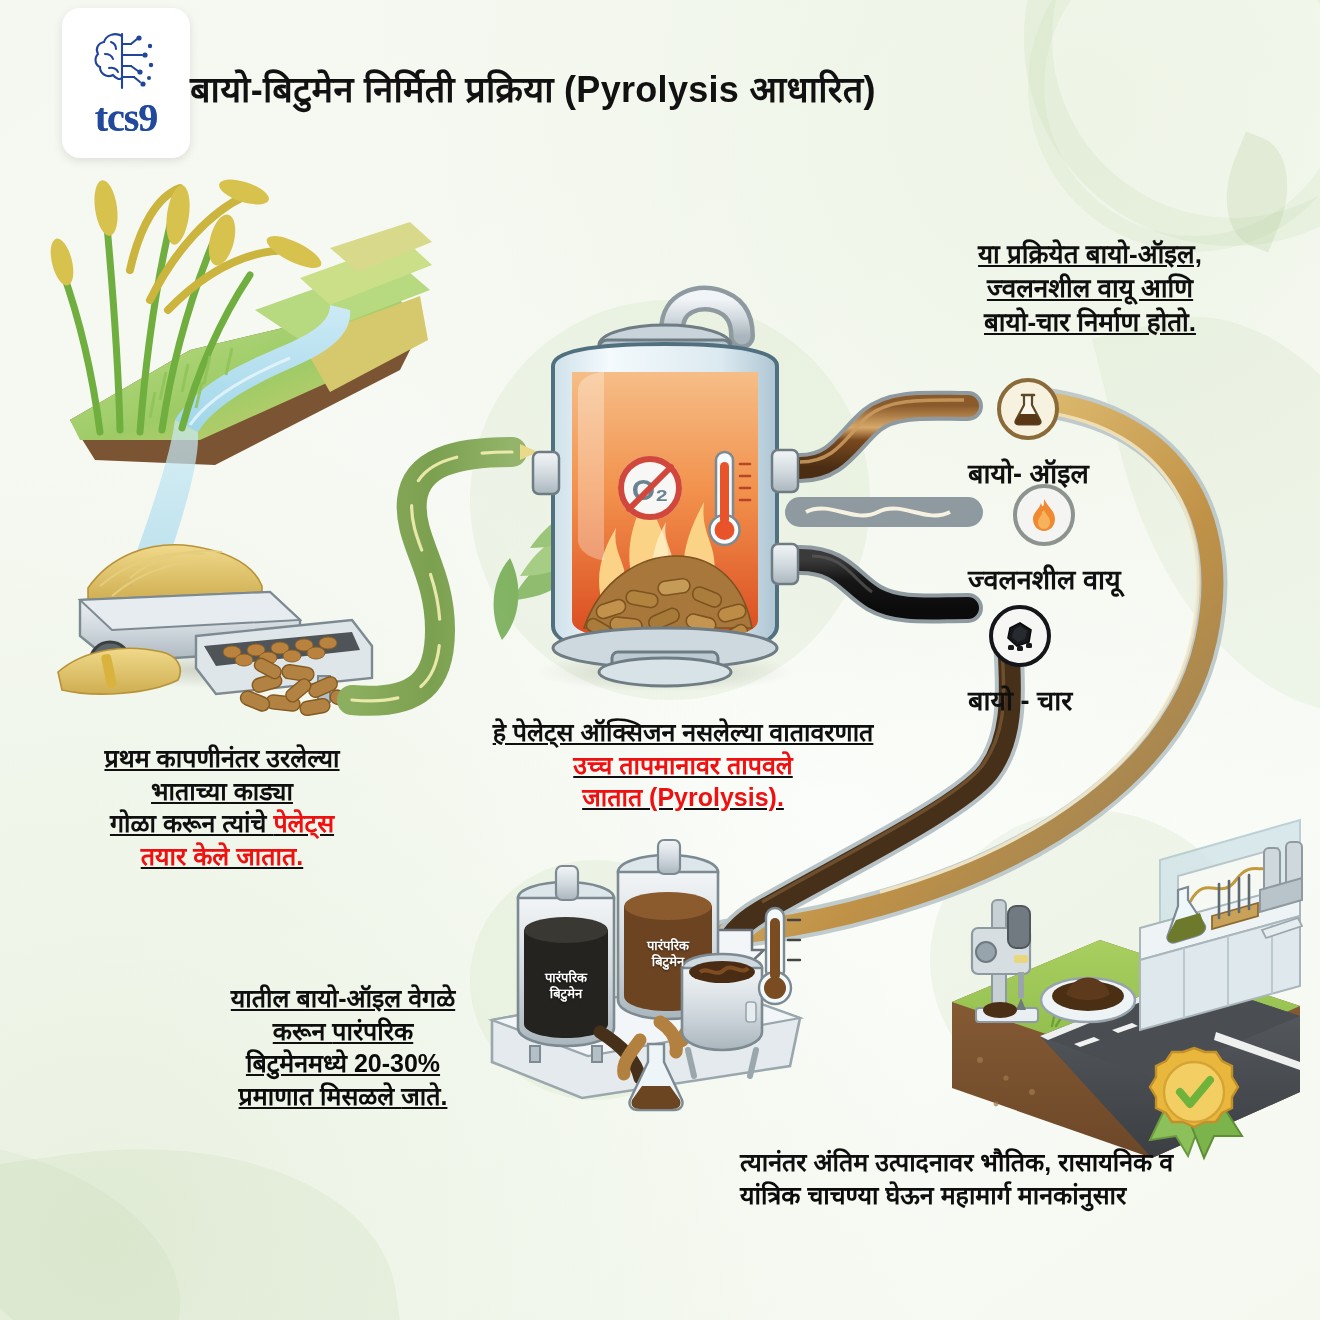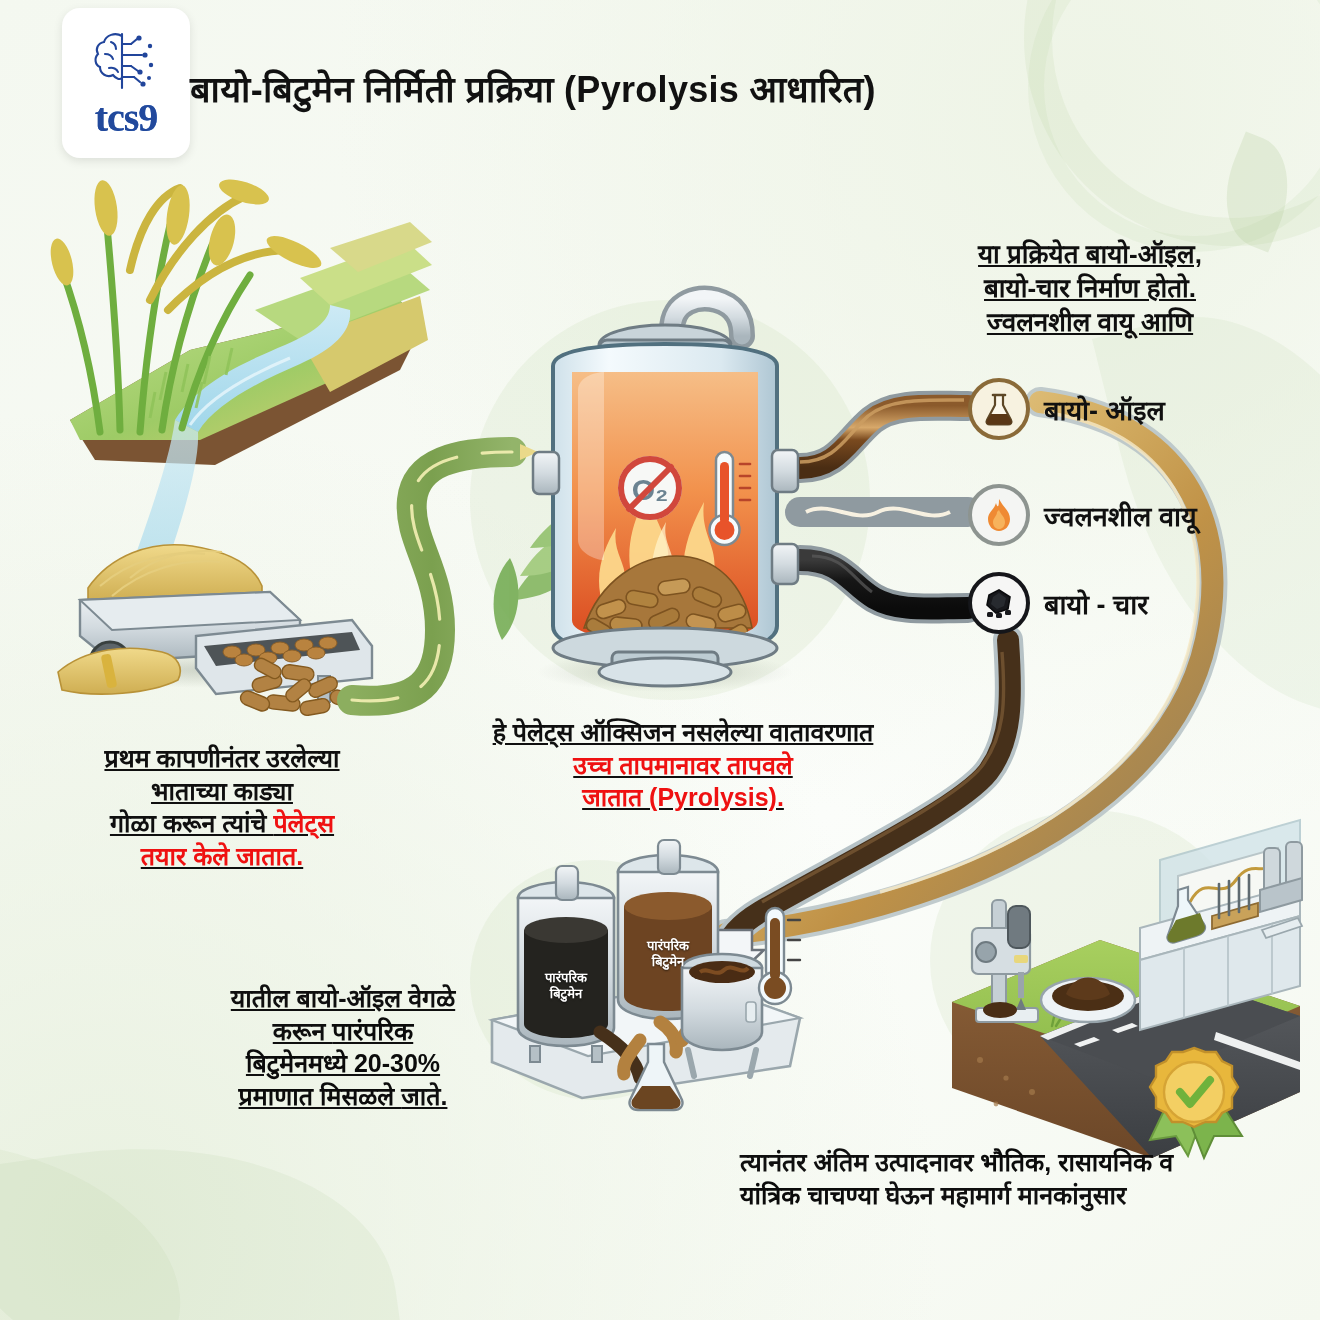--- a/index.html
+++ b/index.html
@@ -54,21 +54,21 @@
   }
 
   
   .cap{position:absolute;color:#0f0f0f;font-size:25px;line-height:1.30;font-weight:600;}
   .cap b{font-weight:bold;color:#0b0b0b;}
   .cap .red{color:#ef1111;font-weight:bold;}
   .cap.c{text-align:center;text-decoration:underline;}
   .cap.r{text-align:left;}
 
   
-  .outrow{position:absolute;display:flex;align-items:center;gap:14px;}
+  .outrow{position:absolute;display:flex;align-items:center;gap:14px;flex-direction:column;}
   .badge{
     width:62px;height:62px;border-radius:50%;
     display:flex;align-items:center;justify-content:center;
     box-sizing:border-box;flex:0 0 auto;
   }
   .badge.oil{background:#f7f2e0;border:4px solid #8a6a38;}
   .badge.gas{background:#f4f5f3;border:4px solid #8d9490;}
   .badge.char{background:#f6f6f5;border:4px solid #15161a;}
   .outlabel{font-size:27px;font-weight:600;color:#101010;white-space:nowrap;}
 
@@ -591,37 +591,37 @@
   <div class="outrow" style="left:968px;top:484px;">
     <div class="badge gas">
       <svg width="28" height="34" viewBox="0 0 28 34">
         <path d="M14 1 C18 9 25 13 25 21 C25 28 20 33 14 33 C8 33 3 28 3 21 C3 14 9 12 11 5 C12 9 14 11 14 1 Z" fill="#ef8a33"></path>
         <path d="M14 12 C16 17 20 19 20 24 C20 28.5 17 31 14 31 C11 31 8 28.5 8 24 C8 20 12 18 12 14 Z" fill="#f7b35c"></path>
       </svg>
     </div>
     <div class="outlabel">ज्वलनशील वायू</div>
   </div>
 
-  <div class="outrow" style="left:968px;top:572px;text-align:right;">
+  <div class="outrow" style="left:968px;top:605px;text-align:right;">
     <div class="badge char">
       <svg width="32" height="30" viewBox="0 0 32 30">
         <path d="M16 2 L27 9 L25 21 L13 25 L4 17 L6 7 Z" fill="#17181c" stroke="#0a0b0d" stroke-width="1.6"></path>
         <path d="M16 5 L23 10 L21 18 L14 21 L8 16 L10 9 Z" fill="#2c2f35" opacity=".8"></path>
         <rect x="4" y="24" width="6" height="5" rx="1.5" fill="#17181c"></rect>
         <rect x="13" y="25" width="6" height="5" rx="1.5" fill="#17181c"></rect>
         <rect x="22" y="22" width="6" height="5" rx="1.5" fill="#17181c"></rect>
       </svg>
     </div>
     <div class="outlabel">बायो - चार</div>
   </div>
 
   <div class="cap c" style="left:900px;top:238px;width:380px;font-size:26px;">
     <div>या प्रक्रियेत बायो-ऑइल,</div>
+    <div>ज्वलनशील वायू आणि</div>
     <div>बायो-चार निर्माण होतो.</div>
-    <div>ज्वलनशील वायू आणि</div>
   </div>
 
   <div class="cap c" style="left:22px;top:742px;width:400px;font-size:25px;">
     <div>प्रथम कापणीनंतर उरलेल्या</div>
     <div>भाताच्या काड्या</div>
     <div><span>गोळा करून त्यांचे </span><span class="red">पेलेट्स</span></div>
     <div class="red">तयार केले जातात.</div>
   </div>
 
   <div class="cap c" style="left:398px;top:716px;width:570px;font-size:25px;">

